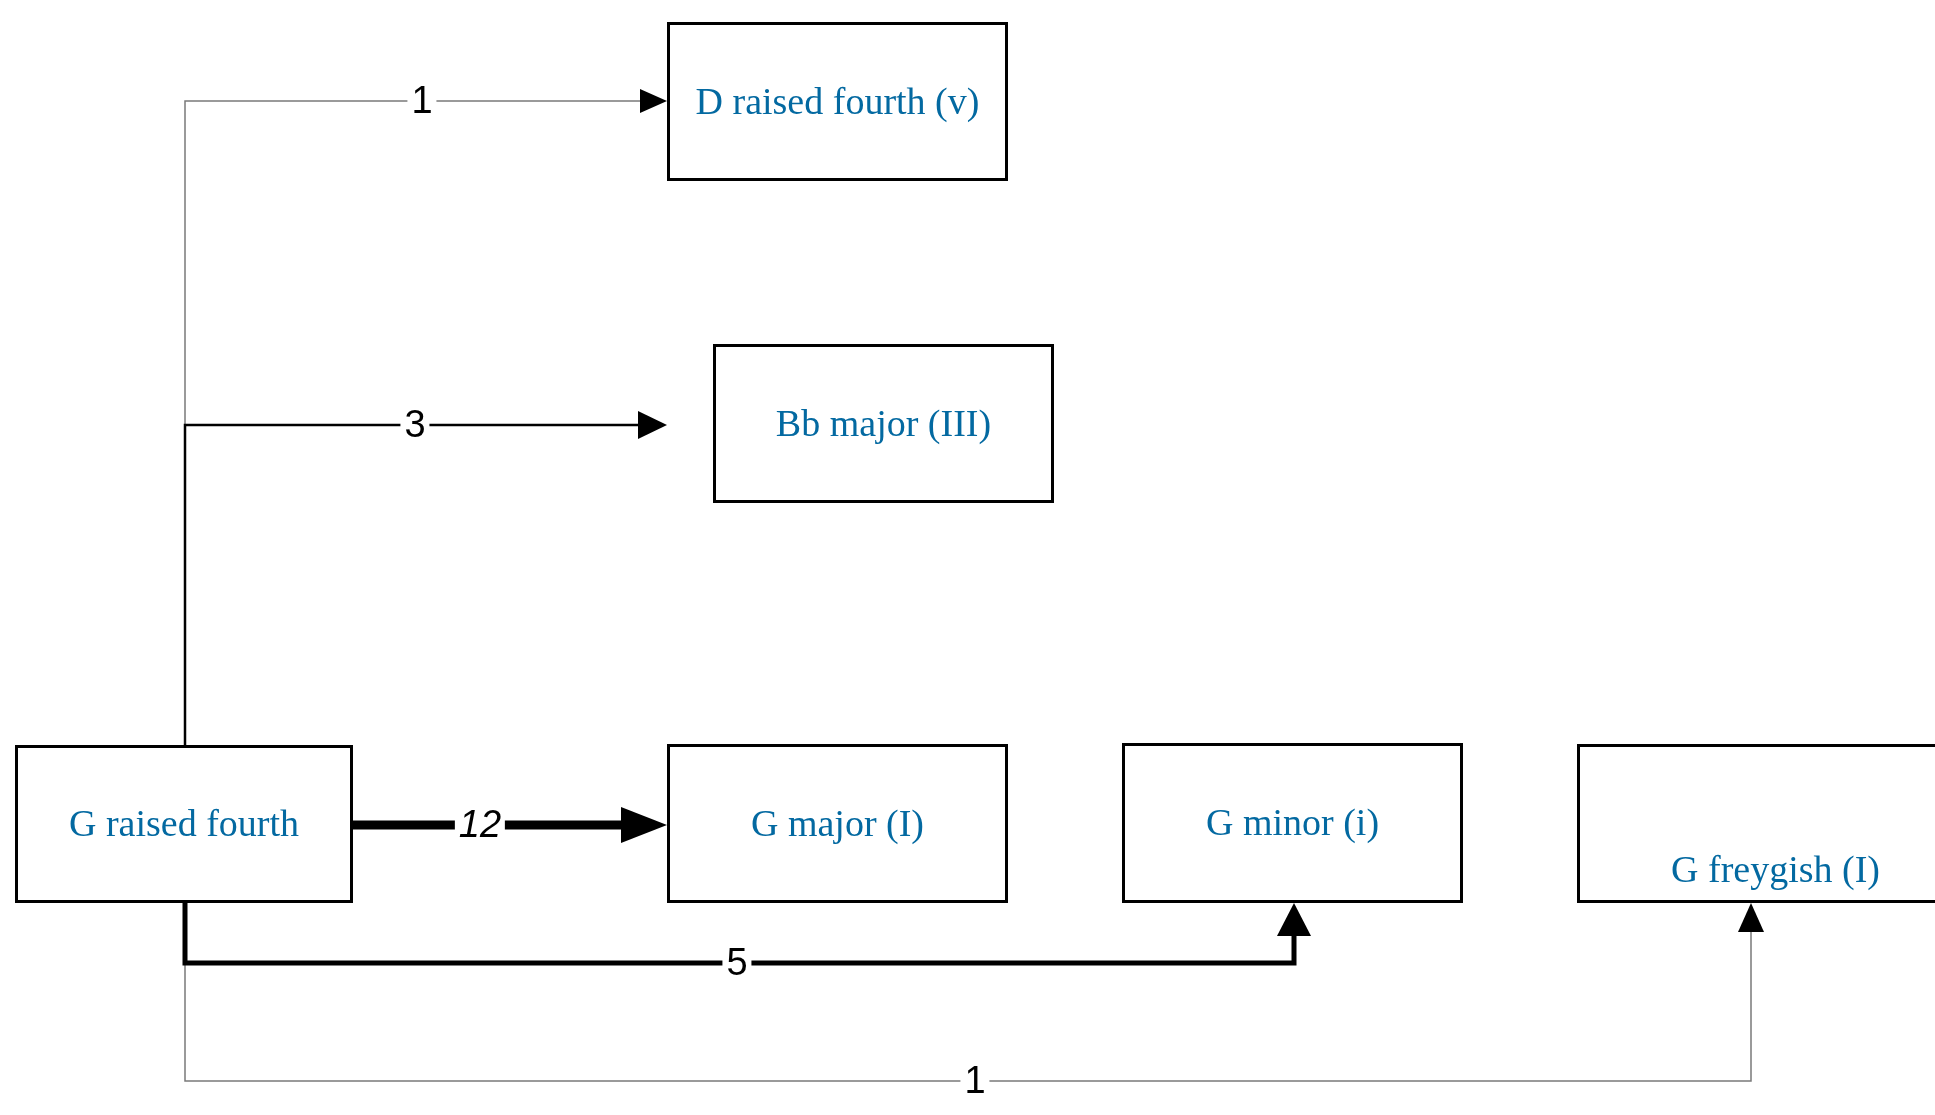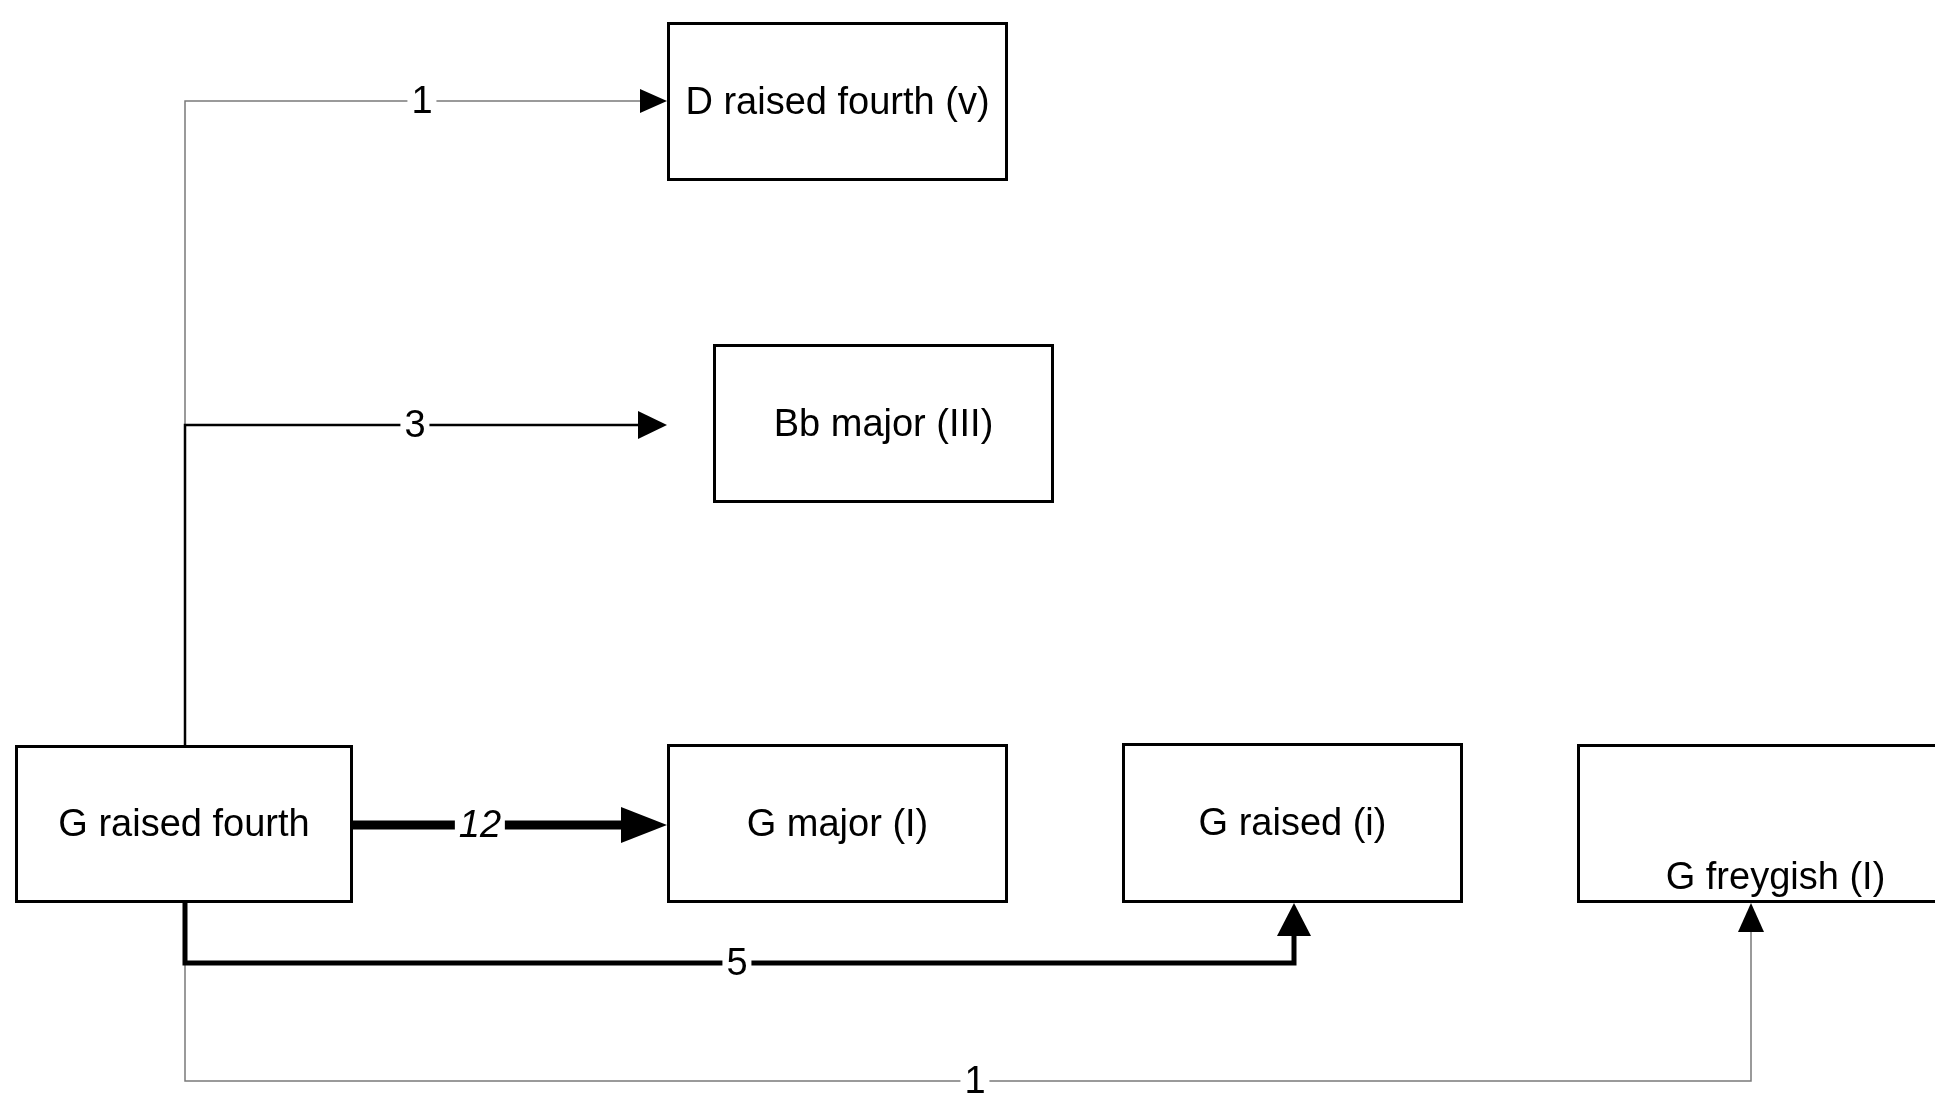--- a/index.html
+++ b/index.html
@@ -26,22 +26,23 @@
     position: absolute;
     box-sizing: border-box;
     border: 3px solid #000000;
     background: #ffffff;
     display: flex;
     align-items: center;
     justify-content: center;
     text-align: center;
     font-size: 38px;
     line-height: 1.25;
-    color: #000000;
-    padding: 0 10px;
+    color: #0369a1;
+    padding: 7px 10px;
+    font-family: Liberation Serif, serif;
   }
   .node-0 { left: 15px;   top: 745px; width: 338px; height: 158px; }
   .node-1 { left: 667px;  top: 22px;  width: 341px; height: 159px; }
   .node-2 { left: 667px;  top: 344px; width: 341px; height: 159px; margin-left: 46px; }
   .node-3 { left: 667px;  top: 744px; width: 341px; height: 159px; }
   .node-4 { left: 1122px; top: 743px; width: 341px; height: 160px; }
   .node-5 { left: 1577px; top: 744px; width: 397px; height: 159px; align-items: flex-end; }
   .edge-label {
     position: absolute;
     transform: translate(-50%, -50%);
@@ -87,21 +88,21 @@
   <div class="node node-1">
     <span>D raised fourth (v)</span>
   </div>
   <div class="node node-2">
     <span>Bb major (III)</span>
   </div>
   <div class="node node-3">
     <span>G major (I)</span>
   </div>
   <div class="node node-4">
-    <span>G raised (i)</span>
+    <span>G minor (i)</span>
   </div>
   <div class="node node-5">
     <span>G freygish (I)</span>
   </div>
 
   <div class="edge-label elabel-0">1</div>
   <div class="edge-label elabel-1">3</div>
   <div class="edge-label elabel-2">12</div>
   <div class="edge-label elabel-3">5</div>
   <div class="edge-label elabel-4">1</div>

